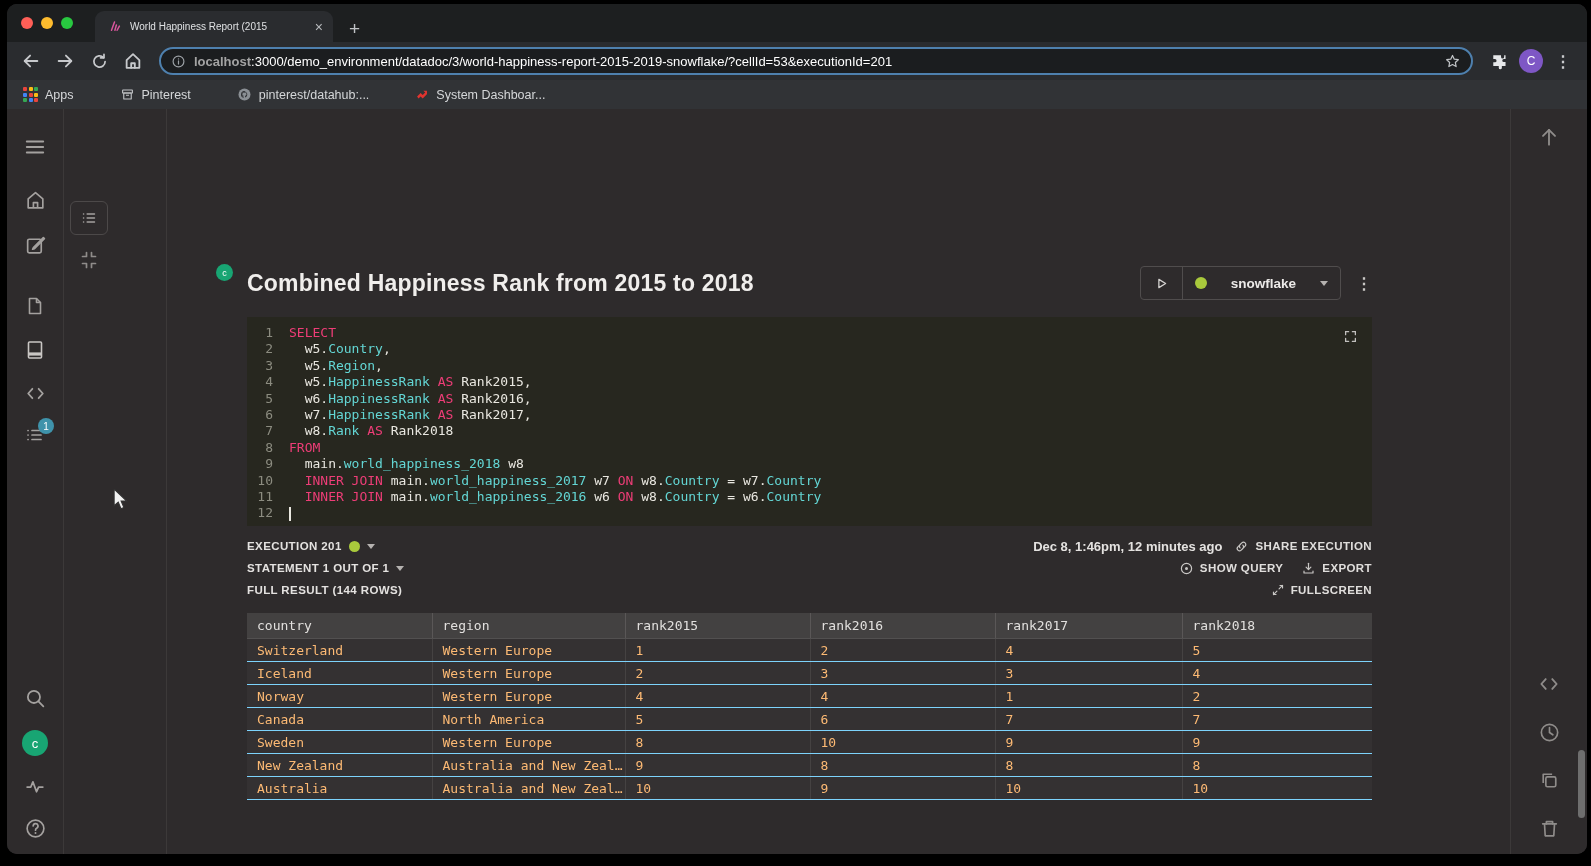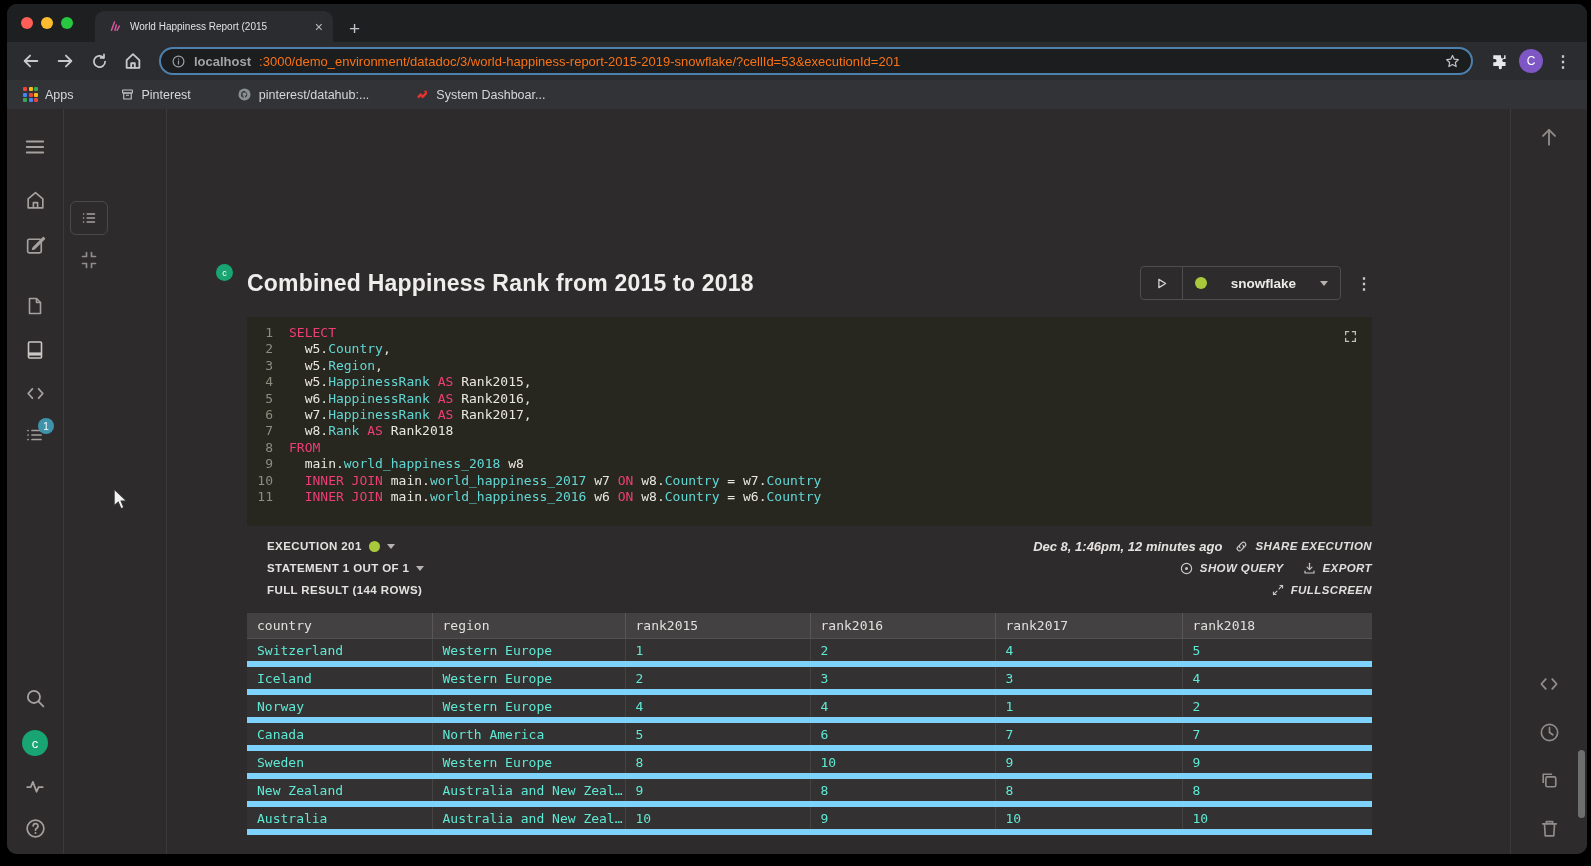--- a/index.html
+++ b/index.html
@@ -19,21 +19,21 @@
   .tab-title { font-size:10px; color:#dfe1e3; white-space:nowrap; overflow:hidden; flex:1; }
   .tab-close { color:#b9bcbf; font-size:14px; line-height:1; padding:0 2px; }
   .newtab { color:#c0c3c6; font-size:19px; margin:0 0 4px 16px; line-height:1; }
 
   .toolbar { height:38px; background:#2a2c2f; display:flex; align-items:center; padding:0 10px; gap:6px; }
   .navbtn { display:grid; place-items:center; width:28px; height:28px; color:#c7c9cc; }
   .urlbar { flex:1; height:28px; margin:0 6px; background:#1b1d1f; border:2px solid var(--url-focus-blue);
             border-radius:15px; display:flex; align-items:center; padding:0 10px; gap:8px; min-width:0; }
   .url { font-size:13px; white-space:nowrap; overflow:hidden; flex:1; }
   .url b { color:#a3a3a3; font-weight:bold; }
-  .url span { color:#f97316;margin-left:8px; }
+  .url span { color:#ffffff; }
   .chrome-avatar { width:24px; height:24px; border-radius:50%; background:var(--chrome-avatar-purple);
                    color:#fff; font-size:12px; display:grid; place-items:center; }
   .kebab { color:#c9cbce; font-size:16px; letter-spacing:0; padding:0 6px; font-weight:bold; }
 
   .bookmarks { height:29px; background:#313336; display:flex; align-items:center; padding-left:16px; gap:46px; }
   .bm-item { display:flex; align-items:center; gap:7px; font-size:12.5px; color:#d5d7d9; }
   .apps-grid { display:grid; grid-template-columns:repeat(3,4px); grid-gap:1.5px; }
   .apps-grid i { width:4px; height:4px; border-radius:1px; display:block; }
 
   
@@ -74,43 +74,43 @@
                 padding:8px 10px 6px 6px; height:209px; overflow:hidden; }
   .code-line { display:flex; font:13px/16.4px "DejaVu Sans Mono", monospace; white-space:pre; }
   .ln { width:36px; text-align:right; padding-right:16px; color:#8c8c80; flex:none; }
   .tok-k { color:var(--accent-pink); }
   .tok-i { color:var(--accent-cyan); }
   .tok-p { color:#e9e7e0; }
   .caret-bar { display:inline-block; width:1.5px; height:14px; background:#e9e7e0; vertical-align:middle; }
   .fs-corners { position:absolute; top:12px; right:14px; color:#c2c0be; }
 
   
-  .exec { margin-top:9px;margin-left:20px; }
+  .exec { margin-top:9px; }
   .exec-row { height:22px; display:flex; align-items:center; justify-content:space-between; }
   .exec-left { display:flex; align-items:center; gap:7px; font-size:11.5px; font-weight:bold;
                letter-spacing:.4px; color:#e4e2e0; }
   .exec-dot { width:11px; height:11px; border-radius:50%; background:var(--engine-dot); }
-  .exec-right { display:flex; align-items:center; gap:8px;font-style:italic; }
+  .exec-right { display:flex; align-items:center; gap:8px; }
   .ts { font-size:13px; font-weight:bold; color:#e4e2e0; margin-right:4px; }
   .exec-btn { display:flex; align-items:center; gap:6px; font-size:11.5px; font-weight:bold;
               letter-spacing:.4px; color:#e0dedc; }
   .exec-btn + .exec-btn { margin-left:10px; }
   .ic-g { color:#c9c7c5; }
 
   
   table.result { margin-top:12px; width:1125px; border-collapse:collapse; table-layout:fixed;
                  font:13px/1 "DejaVu Sans Mono", monospace; }
   table.result col:nth-child(1){width:185px;} table.result col:nth-child(2){width:193px;}
   table.result col:nth-child(3){width:185px;} table.result col:nth-child(4){width:185px;}
   table.result col:nth-child(5){width:187px;} table.result col:nth-child(6){width:190px;}
   table.result th { background:#434141; color:#e2e0de; text-align:left; font-weight:normal;
                     padding:6px 2px 6px 10px; border-right:1px solid #5a5757; border-bottom:1px solid #525050; }
   table.result th:last-child { border-right:none; }
-  table.result td { background:#343132; color:#5eead4; padding:4.5px 2px 4.5px 10px;
-                    border-right:1px solid #454242; border-bottom:6px solid #7dd3fc;
+  table.result td { background:#343132; color:#fdba74; padding:4.5px 2px 4.5px 10px;
+                    border-right:1px solid #454242; border-bottom:1px solid #7dd3fc;
                     white-space:nowrap; overflow:hidden; text-overflow:ellipsis; }
   table.result td:last-child { border-right:none; }
 
   
   .rightrail { width:77px; border-left:1px solid #3c3939; flex:none; position:relative;
                display:flex; flex-direction:column; align-items:center; }
   .rr-top { margin-top:16px; color:#8f8c8a; }
   .rr-bottom { position:absolute; bottom:10px; display:flex; flex-direction:column;
                align-items:center; gap:21px; color:#8f8c8a; }
   .scroll-thumb { position:absolute; right:2px; top:746px; width:7px; height:68px;
@@ -340,20 +340,21 @@
               <div class="code-line"><span class="ln">2</span><span class="lb"><span class="tok-p">  w5.</span><span class="tok-i">Country</span><span class="tok-p">,</span></span></div>
               <div class="code-line"><span class="ln">3</span><span class="lb"><span class="tok-p">  w5.</span><span class="tok-i">Region</span><span class="tok-p">,</span></span></div>
               <div class="code-line"><span class="ln">4</span><span class="lb"><span class="tok-p">  w5.</span><span class="tok-i">HappinessRank</span><span class="tok-p"> </span><span class="tok-k">AS</span><span class="tok-p"> Rank2015,</span></span></div>
               <div class="code-line"><span class="ln">5</span><span class="lb"><span class="tok-p">  w6.</span><span class="tok-i">HappinessRank</span><span class="tok-p"> </span><span class="tok-k">AS</span><span class="tok-p"> Rank2016,</span></span></div>
               <div class="code-line"><span class="ln">6</span><span class="lb"><span class="tok-p">  w7.</span><span class="tok-i">HappinessRank</span><span class="tok-p"> </span><span class="tok-k">AS</span><span class="tok-p"> Rank2017,</span></span></div>
               <div class="code-line"><span class="ln">7</span><span class="lb"><span class="tok-p">  w8.</span><span class="tok-i">Rank</span><span class="tok-p"> </span><span class="tok-k">AS</span><span class="tok-p"> Rank2018</span></span></div>
               <div class="code-line"><span class="ln">8</span><span class="lb"><span class="tok-k">FROM</span></span></div>
               <div class="code-line"><span class="ln">9</span><span class="lb"><span class="tok-p">  main.</span><span class="tok-i">world_happiness_2018</span><span class="tok-p"> w8</span></span></div>
               <div class="code-line"><span class="ln">10</span><span class="lb"><span class="tok-p">  </span><span class="tok-k">INNER JOIN</span><span class="tok-p"> main.</span><span class="tok-i">world_happiness_2017</span><span class="tok-p"> w7 </span><span class="tok-k">ON</span><span class="tok-p"> w8.</span><span class="tok-i">Country</span><span class="tok-p"> = w7.</span><span class="tok-i">Country</span></span></div>
               <div class="code-line"><span class="ln">11</span><span class="lb"><span class="tok-p">  </span><span class="tok-k">INNER JOIN</span><span class="tok-p"> main.</span><span class="tok-i">world_happiness_2016</span><span class="tok-p"> w6 </span><span class="tok-k">ON</span><span class="tok-p"> w8.</span><span class="tok-i">Country</span><span class="tok-p"> = w6.</span><span class="tok-i">Country</span></span></div>
+              <div class="code-line"><span class="ln">12</span><span class="lb"><span class="caret-bar"></span></span></div>
             </div>
           <span class="fs-corners"><svg width="15" height="15" viewBox="0 0 20 20" fill="none" stroke="#c2c0be" stroke-width="1.7" stroke-linecap="round">
                 <path d="M3.5 7.5v-4h4"></path>
                 <path d="M12.5 3.5h4v4"></path>
                 <path d="M16.5 12.5v4h-4"></path>
                 <path d="M7.5 16.5h-4v-4"></path>
               </svg></span>
         </div>
 
         <div class="exec">

